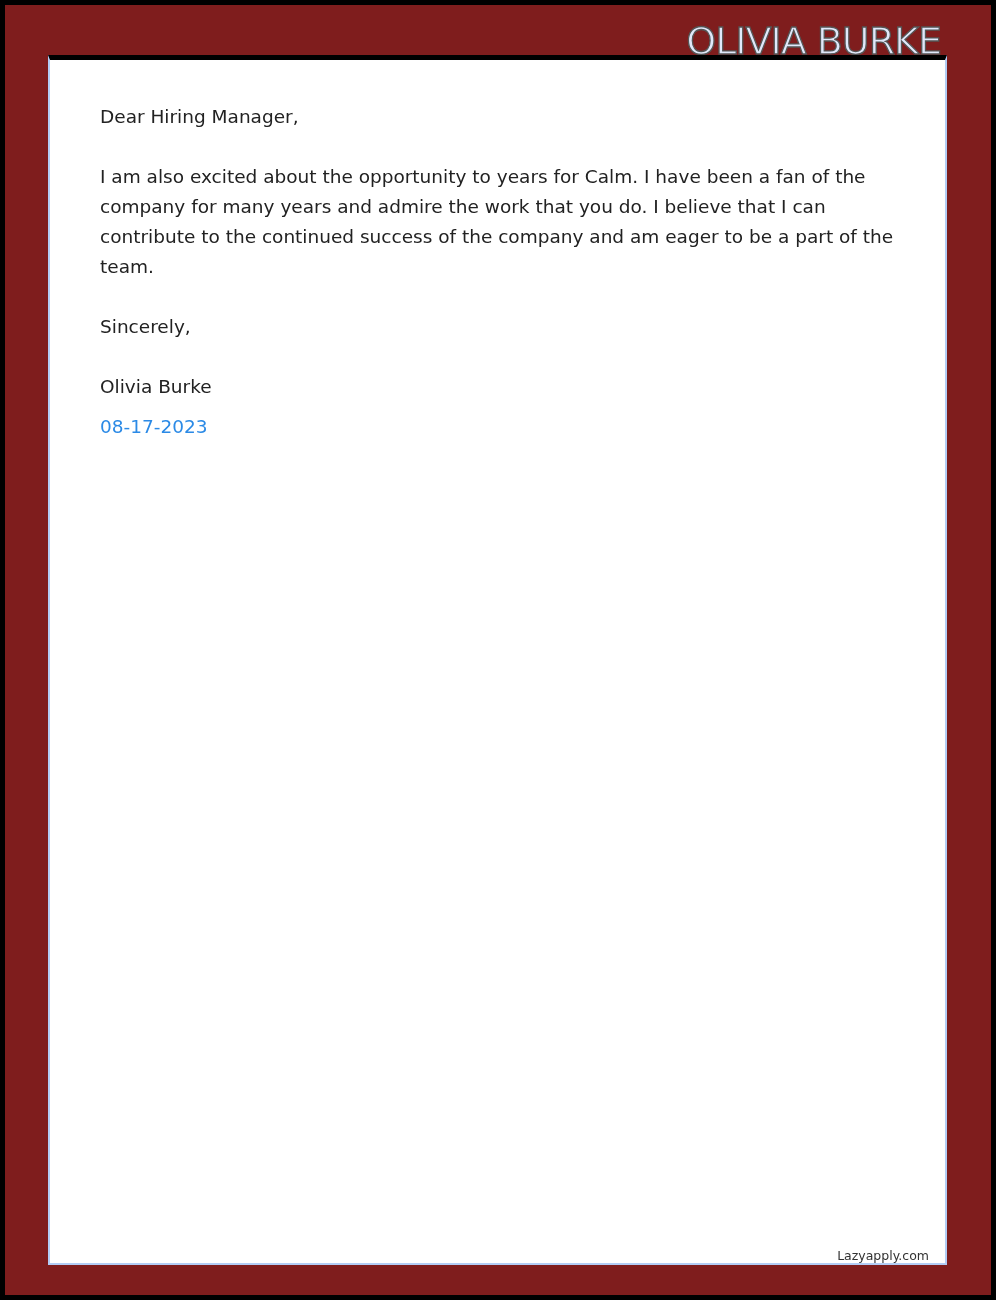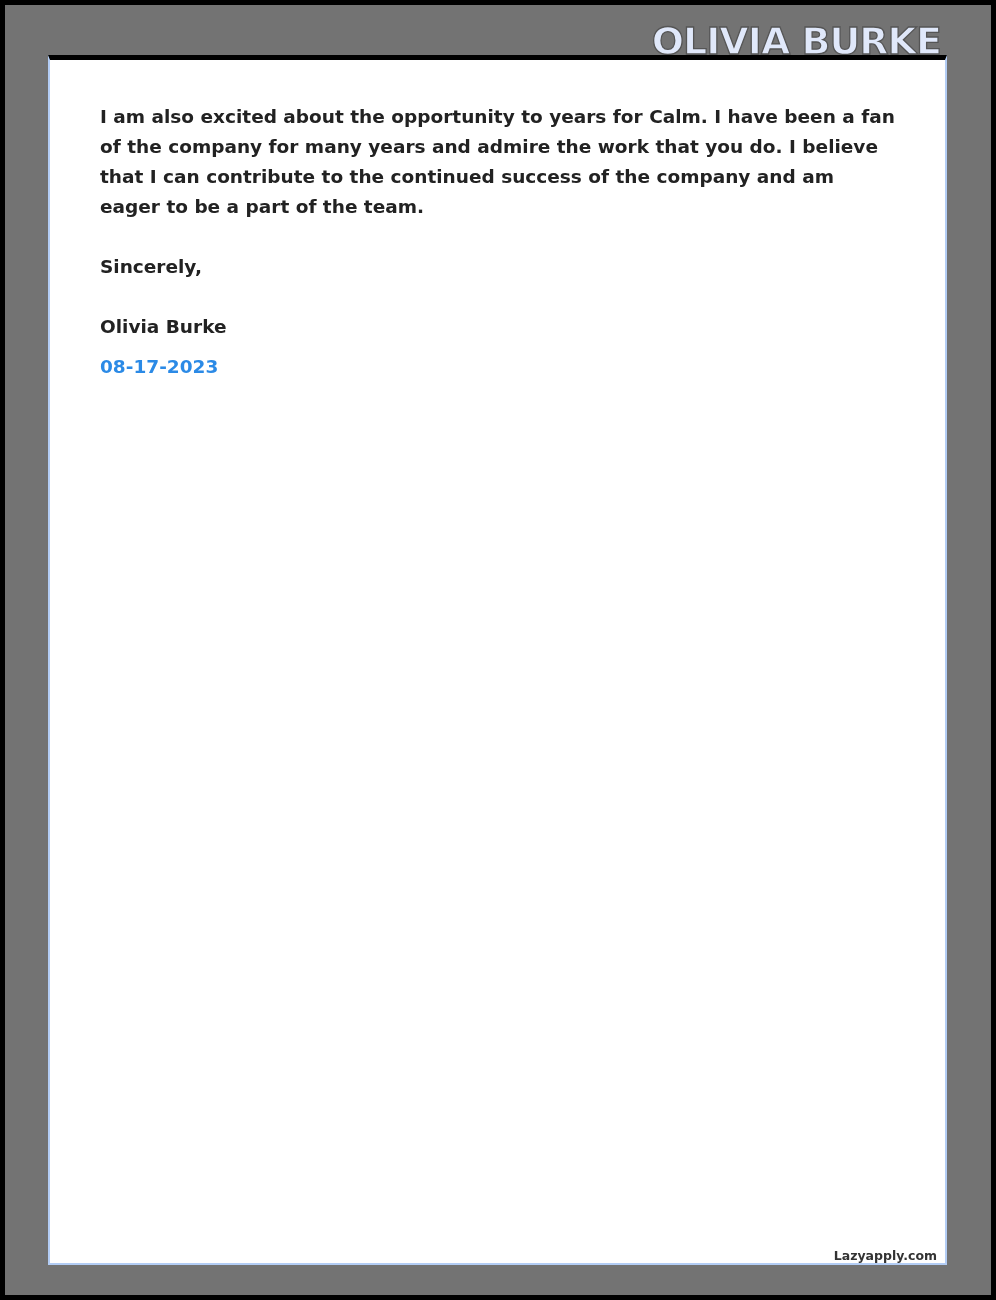--- a/index.html
+++ b/index.html
@@ -3,22 +3,21 @@
 <meta charset="utf-8">
 <style>
   html, body { margin: 0; padding: 0; }
   body {
     width: 996px; height: 1300px; overflow: hidden;
     background: #000;
     font-family: "DejaVu Sans", sans-serif;
   }
   .frame {
     position: absolute; left: 5px; top: 5px; width: 986px; height: 1290px;
-    background: #737373;
-    font-weight: bold;
+    background: #7f1d1d;
   }
   .header-name {
     position: absolute; right: 50px; top: 12px;
     font-size: 38px; letter-spacing: -1px;
     color: #e0e8fa;
     -webkit-text-stroke: 1.3px #555;
     font-family: "DejaVu Sans", sans-serif;
     line-height: 48px;
   }
   .card {
@@ -30,31 +29,32 @@
     border-bottom: 2px solid #b3cdf5;
   }
   .letter {
     position: absolute; left: 50px; top: 42px; width: 800px;
     font-size: 18.5px; line-height: 30px; color: #222;
   }
   .letter p { margin: 0 0 30px 0; }
   .letter p.sig { margin-bottom: 10px; }
   .date { color: #2b8ae6; }
   .footer {
-    position: absolute; right: 8px; bottom: 0px;
+    position: absolute; right: 16px; bottom: 0px;
     font-size: 12.5px; color: #333;
   }
 </style>
 </head>
 <body>
 
 <div class="frame">
   <div class="header-name">OLIVIA BURKE</div>
   <div class="card">
     <div class="letter">
+      <p>Dear Hiring Manager,</p>
       <p>I am also excited about the opportunity to years for Calm. I have been a fan of the company for many years and admire the work that you do. I believe that I can contribute to the continued success of the company and am eager to be a part of the team.</p>
       <p>Sincerely,</p>
       <p class="sig">Olivia Burke</p>
       <p class="date">08-17-2023</p>
     </div>
     <div class="footer">Lazyapply.com</div>
   </div>
 </div>
 
 </body></html>

